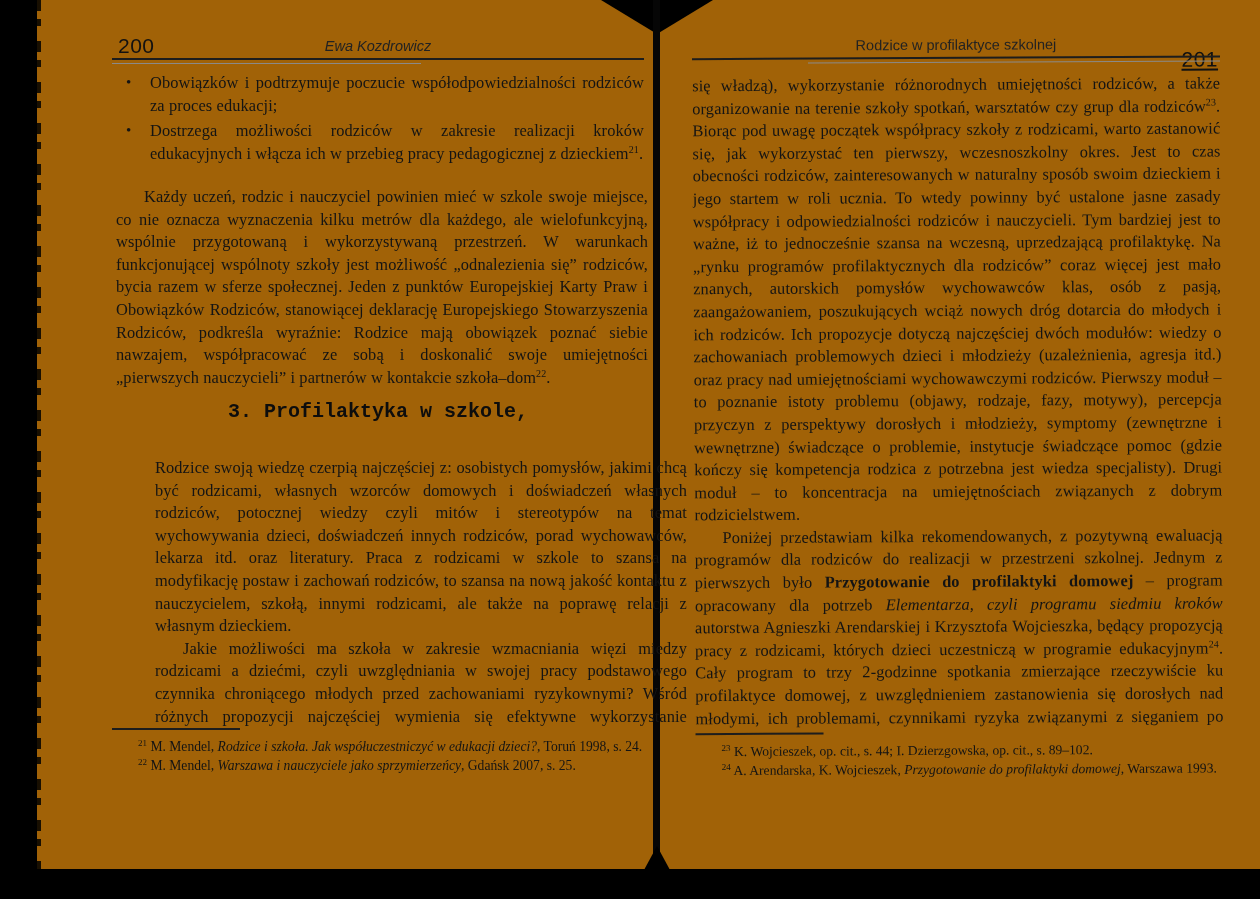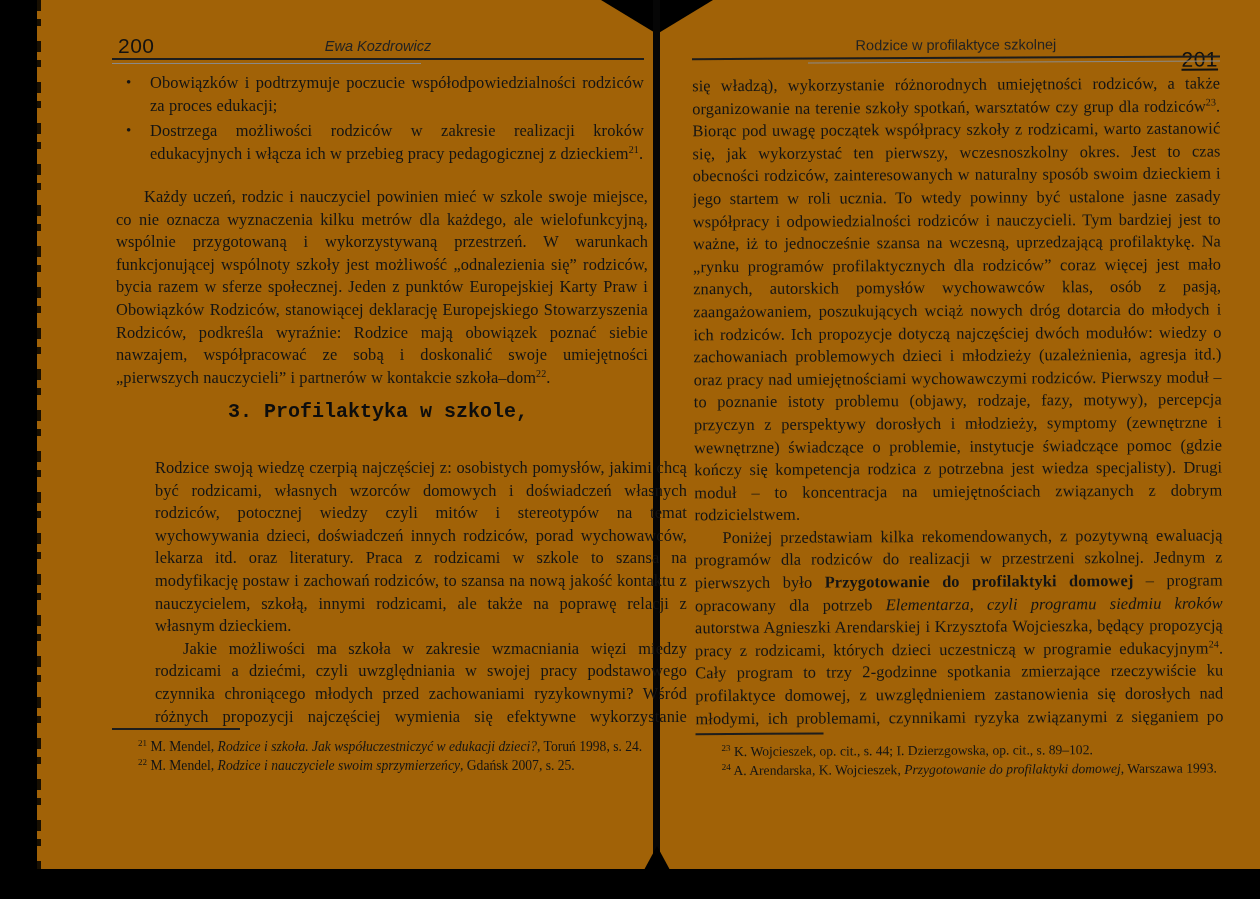--- a/index.html
+++ b/index.html
@@ -105,21 +105,21 @@
     </div>
 
     <div class="body2-block btxt">
       <p>Rodzice swoją wiedzę czerpią najczęściej z: osobistych pomysłów, jakimi chcą być rodzicami, własnych wzorców domowych i doświadczeń własnych rodziców, potocznej wiedzy czyli mitów i stereotypów na temat wychowywania dzieci, doświadczeń innych rodziców, porad wychowawców, lekarza itd. oraz literatury. Praca z rodzicami w szkole to szansa na modyfikację postaw i zachowań rodziców, to szansa na nową jakość kontaktu z nauczycielem, szkołą, innymi rodzicami, ale także na poprawę relacji z własnym dzieckiem.</p>
       <p class="indent">Jakie możliwości ma szkoła w zakresie wzmacniania więzi miedzy rodzicami a dziećmi, czyli uwzględniania w swojej pracy podstawowego czynnika chroniącego młodych przed zachowaniami ryzykownymi? Wśród różnych propozycji najczęściej wymienia się efektywne wykorzystanie wywiadówek, realną współpracę z rodzicami (dzielenie</p>
     </div>
 
     <div class="fnblock fnblock-left">
       <div class="fnrule"></div>
       <p class="fn"><sup>21</sup><span> M. Mendel, </span><span class="run-i">Rodzice i szkoła. Jak współuczestniczyć w edukacji dzieci?</span><span>, Toruń 1998, s. 24.</span></p>
-      <p class="fn"><sup>22</sup><span> M. Mendel, </span><span class="run-i">Rodzice i nauczyciele swoim sprzymierzeńcy</span><span>, Gdańsk 2007, s. 25.</span></p>
+      <p class="fn"><sup>22</sup><span> M. Mendel, </span><span class="run-i">Warszawa i nauczyciele jako sprzymierzeńcy</span><span>, Gdańsk 2007, s. 25.</span></p>
     </div>
 
   </div>
 
   <div class="page page-right">
 
     <div class="phead">
       <span class="rhead-title">Rodzice w profilaktyce szkolnej</span>
       <span class="pnum pnum-right">201</span>
       <div class="rule1"></div>

